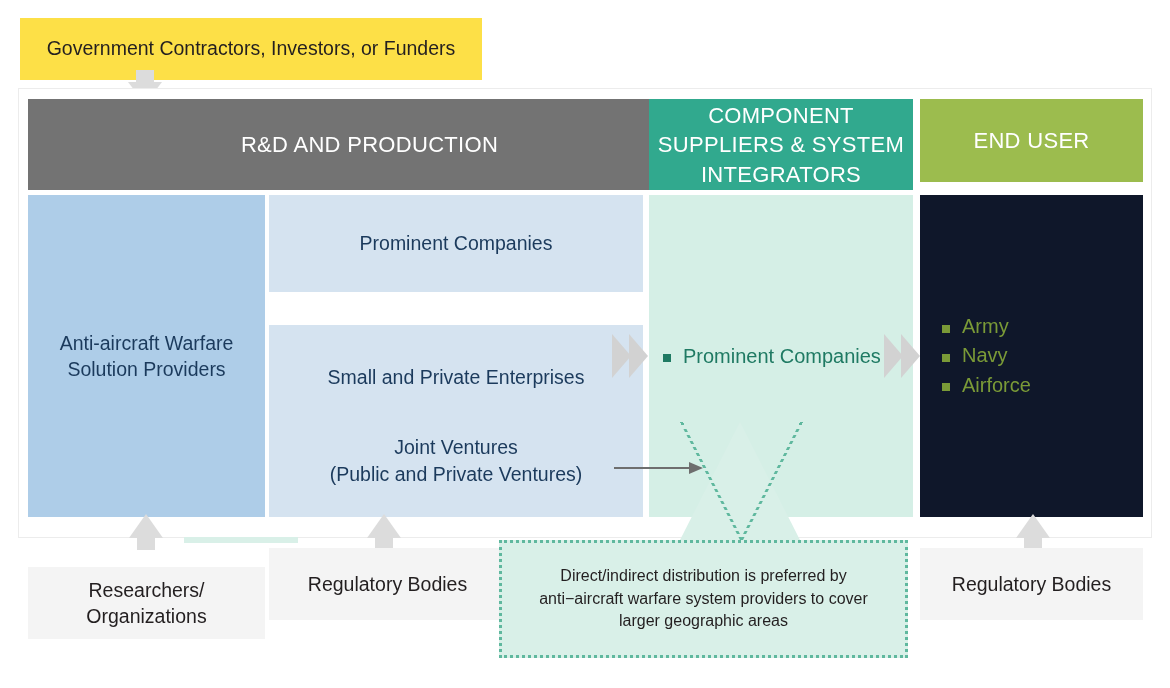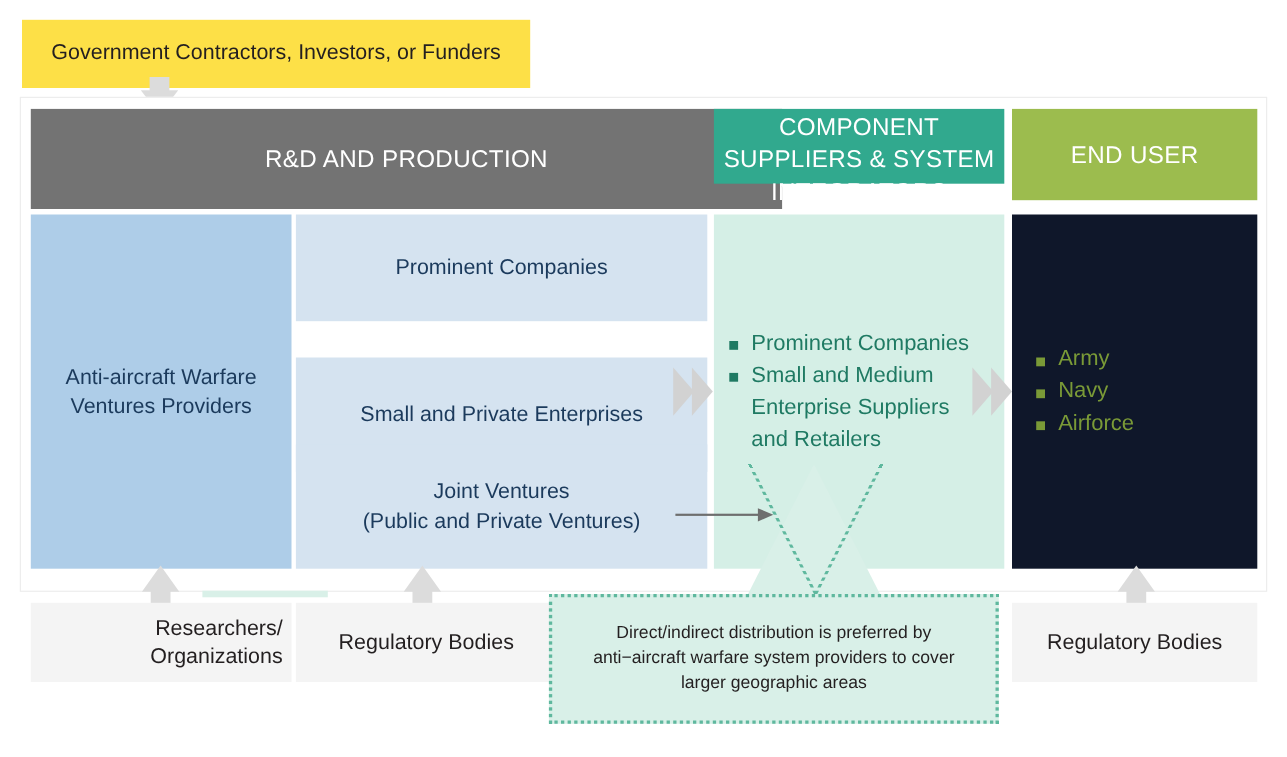--- a/index.html
+++ b/index.html
@@ -38,21 +38,21 @@
     color:#ffffff;
     letter-spacing:.3px;
     box-sizing:border-box;
     overflow:visible;
   }
   #header-rd{
     left:28px;top:99px;width:683px;height:91px;
     background:#737373;font-size:22px;
   }
   #header-supplier{
-    left:649px;top:99px;width:264px;height:68px;
+    left:649px;top:99px;width:264px;height:91px;
     background:#31a98e;font-size:22px;line-height:1.32;
   }
   #header-supplier .clip{
     position:absolute;left:0;width:264px;top:-28px;height:148px;
     display:flex;align-items:center;justify-content:center;
   }
   #header-enduser{
     left:920px;top:99px;width:223px;height:83px;
     background:#9cbc4e;font-size:22px;
   }
@@ -156,21 +156,21 @@
     border-left:14px solid #6e6e6e;
   }
 
   
   .bottom-box{
     position:absolute;background:#f4f4f4;
     display:flex;align-items:center;justify-content:center;
     text-align:center;color:#231f20;font-size:19.5px;line-height:1.34;
     box-sizing:border-box;padding:0 8px;
   }
-  #bottom-researchers{left:28px;top:548px;width:237px;height:72px;text-align:right;}
+  #bottom-researchers{left:28px;top:567px;width:237px;height:72px;}
   #bottom-reg1{left:269px;top:548px;width:237px;height:72px;}
   #bottom-reg2{left:920px;top:548px;width:223px;height:72px;}
 
   
   #callout{
     position:absolute;left:499px;top:540px;width:409px;height:118px;
   }
   #callout .cbody{
     position:absolute;left:0;top:0;width:409px;height:118px;
     background:#d9f0e8;
@@ -225,42 +225,41 @@
     <div class="clip">
       <span>COMPONENT SUPPLIERS &amp; SYSTEM INTEGRATORS</span>
     </div>
   </div>
 
   <div class="col-header" id="header-enduser">
     <span>END USER</span>
   </div>
 
   <div class="col-body" id="body-providers">
-    <span>Anti-aircraft Warfare Ventures Providers</span>
+    <span>Anti-aircraft Warfare Solution Providers</span>
   </div>
 
   <div class="subbox" id="subbox-prominent">
     <span>Prominent Companies</span>
   </div>
 
   <div class="subbox" id="subbox-smallprivate">
     <span>Small and Private Enterprises</span>
   </div>
 
   <div class="subbox" id="subbox-jv">
     <div>
       <div>Joint Ventures</div>
       <div>(Public and Private Ventures)</div>
     </div>
   </div>
 
   <div class="col-body" id="body-supplier">
     <ul class="bullets">
       <li><span class="sq"></span><span>Prominent Companies</span></li>
-      <li><span class="sq"></span><span>Small and Medium Enterprise Suppliers and Retailers</span></li>
     </ul>
   </div>
 
   <div class="col-body" id="body-enduser">
     <ul class="bullets">
       <li><span class="sq"></span><span>Army</span></li>
       <li><span class="sq"></span><span>Navy</span></li>
       <li><span class="sq"></span><span>Airforce</span></li>
     </ul>
   </div>

